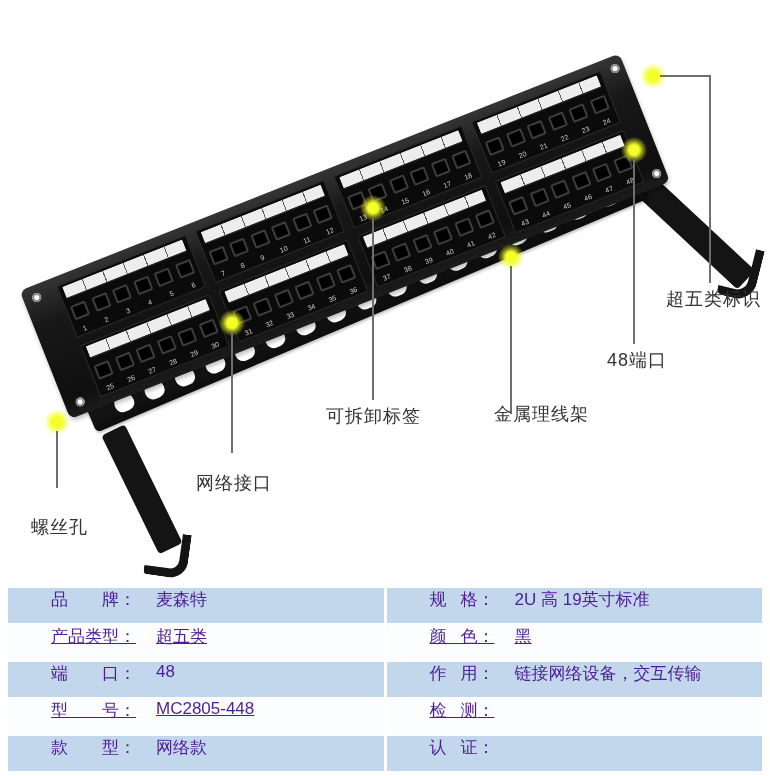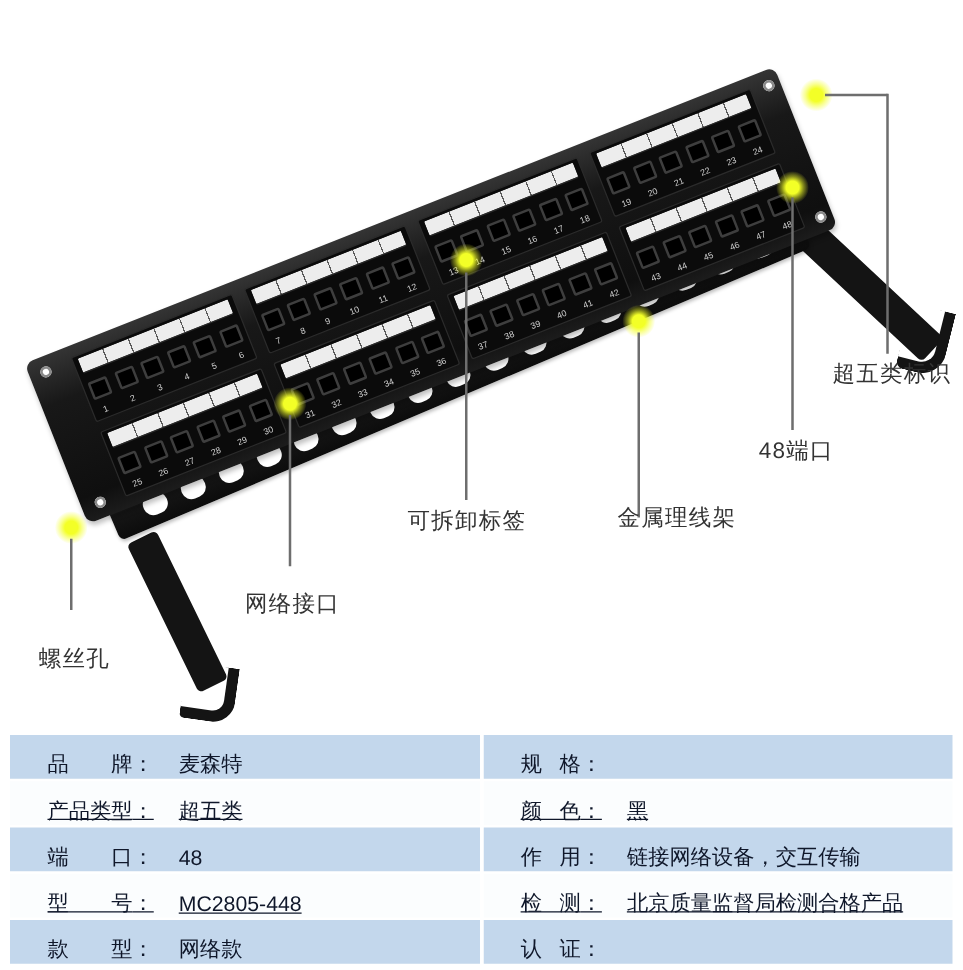--- a/index.html
+++ b/index.html
@@ -56,21 +56,21 @@
     background:radial-gradient(circle,#f3ff27 0 28%,rgba(243,255,39,.5) 48%,rgba(243,255,39,0) 72%);
   }
   .vline,.hline{position:absolute;background:#6e6e6e;}
   .vline{width:1.5px;}
   .hline{height:1.5px;}
   .callout-label{position:absolute;font-size:18px;color:#333;letter-spacing:1px;white-space:nowrap;}
 
   
   .spec-table{position:absolute;left:8px;top:588px;width:754px;}
   .spec-row{display:flex;gap:3px;margin-bottom:2px;height:35px;}
-  .spec-cell{flex:1;display:flex;align-items:flex-end;padding-left:30px;font-size:17px;color:#0f172a;}
+  .spec-cell{flex:1;display:flex;align-items:flex-start;padding-left:43px;font-size:17px;color:#4c1d95;}
   .spec-row.blue .spec-cell{background:#c3d7ec;}
   .spec-row.white .spec-cell{background:#fbfdfe;text-decoration:underline;}
   .spec-label{display:inline-block;text-align:justify;text-align-last:justify;}
   .spec-label.left{width:68px;}
   .spec-label.right{width:48px;}
   .spec-value{margin-left:20px;white-space:nowrap;}
 </style>
 </head>
 <body>
 
@@ -294,20 +294,21 @@
 <div class="spec-table">
     <div class="spec-row blue">
       <div class="spec-cell">
         <span class="spec-label left">品牌</span>
         <span class="spec-colon">：</span>
         <span class="spec-value">麦森特</span>
       </div>
       <div class="spec-cell">
         <span class="spec-label right">规格</span>
         <span class="spec-colon">：</span>
+        <span class="spec-value">2U 高  19英寸标准</span>
       </div>
     </div>
     <div class="spec-row white">
       <div class="spec-cell">
         <span class="spec-label left">产品类型</span>
         <span class="spec-colon">：</span>
         <span class="spec-value">超五类</span>
       </div>
       <div class="spec-cell">
         <span class="spec-label right">颜色</span>
@@ -329,21 +330,20 @@
     </div>
     <div class="spec-row white">
       <div class="spec-cell">
         <span class="spec-label left">型号</span>
         <span class="spec-colon">：</span>
         <span class="spec-value">MC2805-448</span>
       </div>
       <div class="spec-cell">
         <span class="spec-label right">检测</span>
         <span class="spec-colon">：</span>
-        <span class="spec-value">北京质量监督局检测合格产品</span>
       </div>
     </div>
     <div class="spec-row blue">
       <div class="spec-cell">
         <span class="spec-label left">款型</span>
         <span class="spec-colon">：</span>
         <span class="spec-value">网络款</span>
       </div>
       <div class="spec-cell">
         <span class="spec-label right">认证</span>

